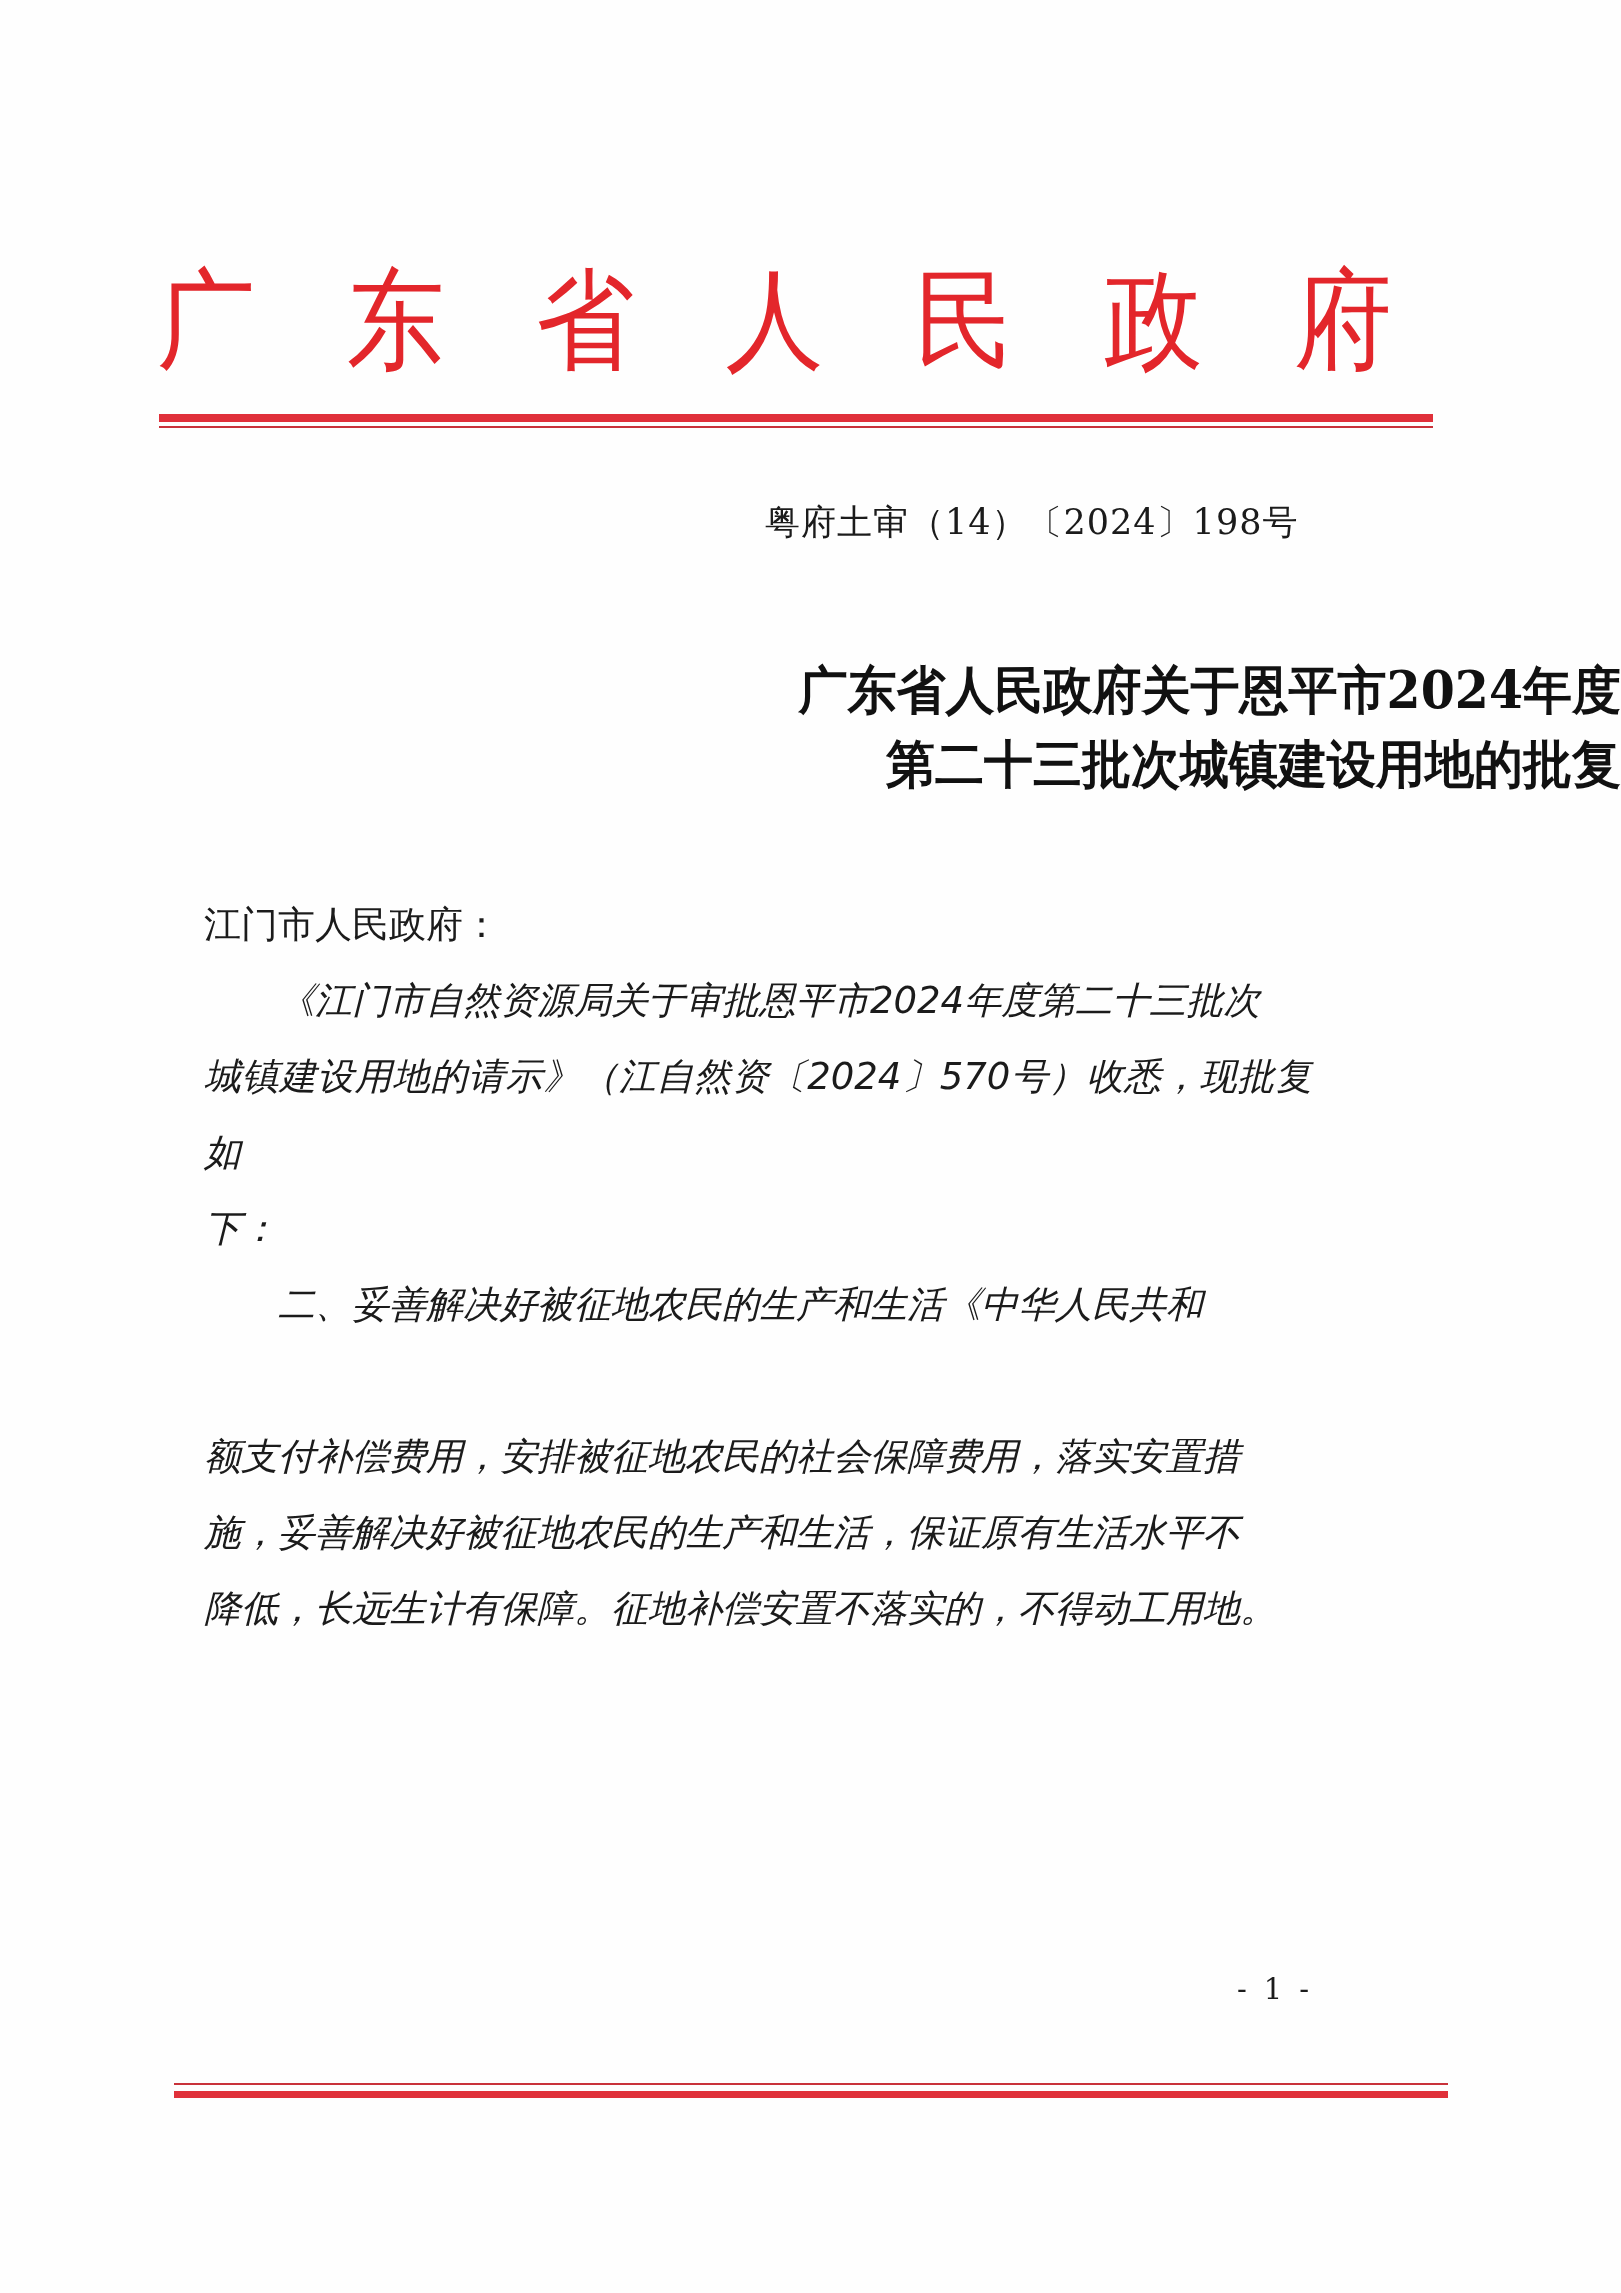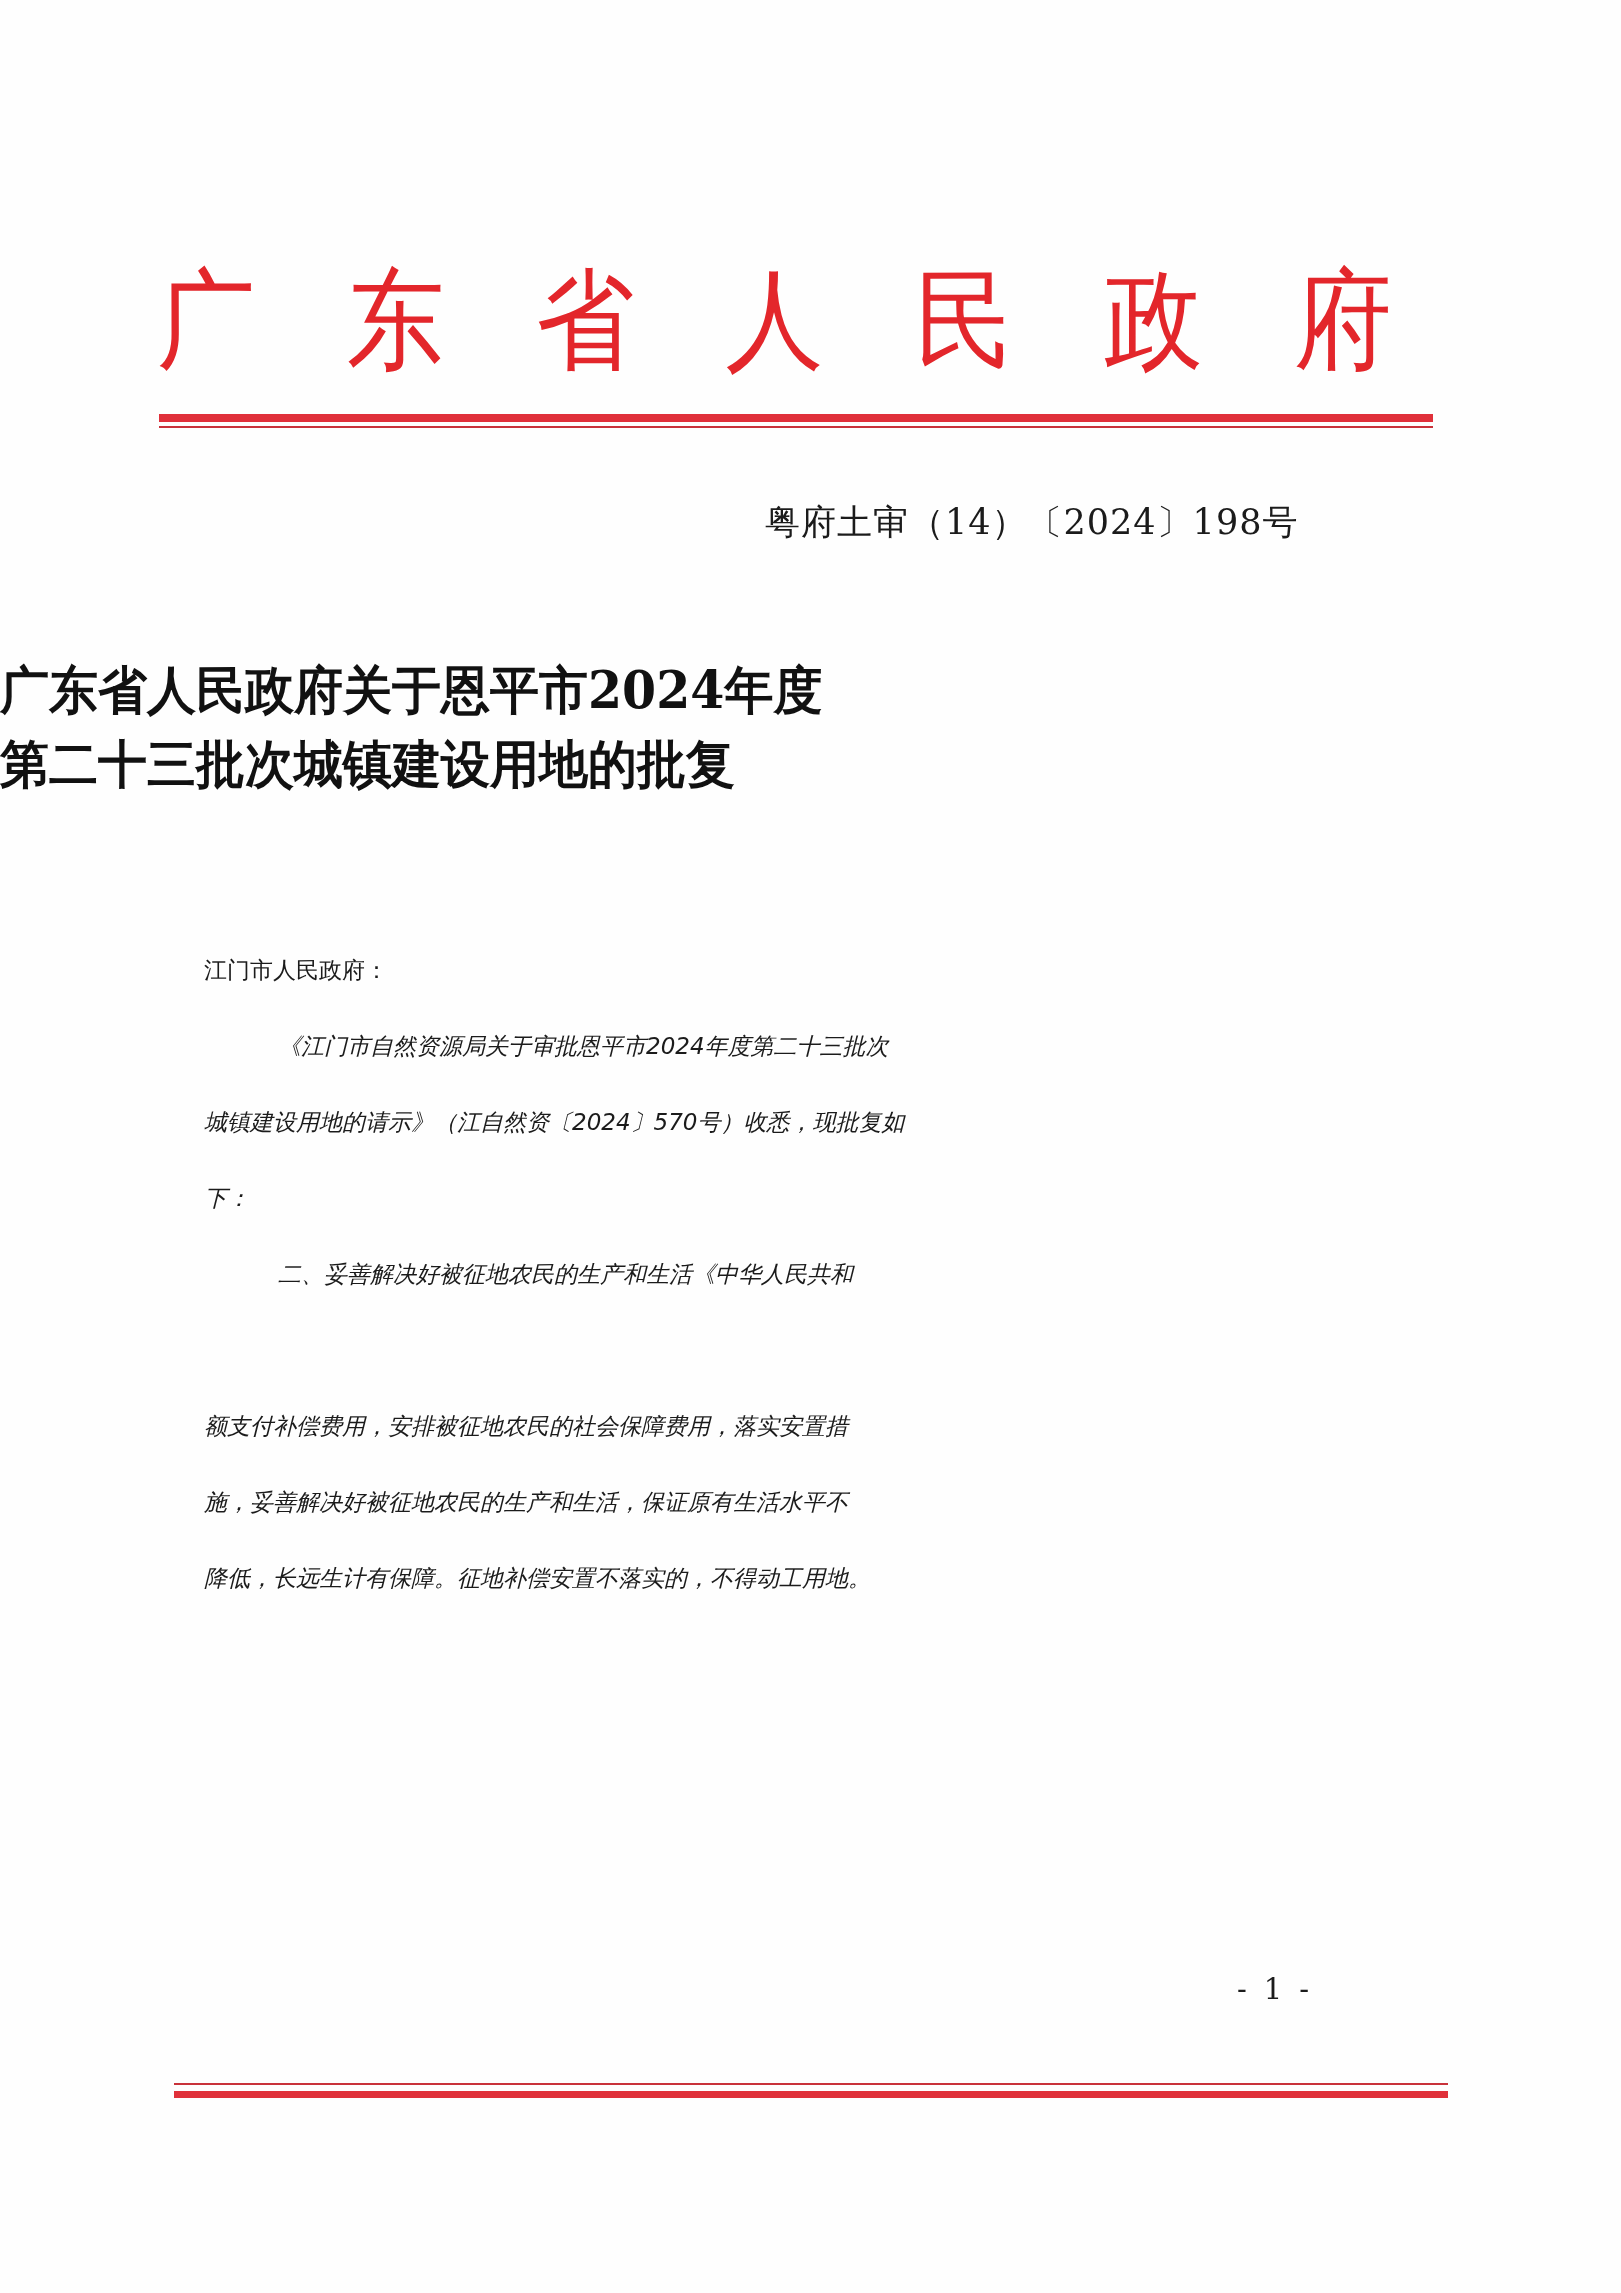--- a/index.html
+++ b/index.html
@@ -65,36 +65,36 @@
       color: #1b1b1b;
       letter-spacing: 1px;
       margin-top: 24px;
     }
 
     .title {
       position: absolute;
       top: 653px;
       left: 0;
       width: 1621px;
-      text-align: left;
+      text-align: right;
       font-family: "DejaVu Serif", "Liberation Serif", serif;
       font-weight: bold;
       font-size: 49px;
       line-height: 74px;
       color: #111;
     }
     .title div { transform: scaleY(1.05); }
 
     .body {
       position: absolute;
       left: 204px;
-      top: 932px;
+      top: 887px;
       width: 1108px;
       font-family: "DejaVu Sans", "Liberation Sans", sans-serif;
-      font-size: 23px;
+      font-size: 37px;
       line-height: 76px;
       color: #1b1b1b;
     }
     .body p {
       margin: 0;
       text-align: justify;
       text-align-last: left;
     }
     .body p.indent { text-indent: 74px; font-style: italic; }
 

